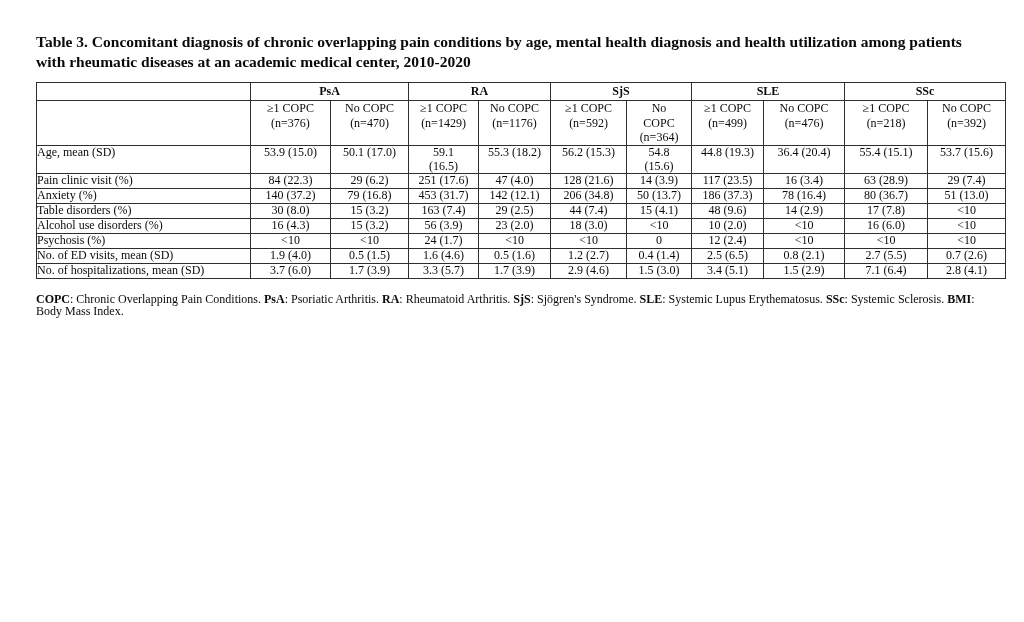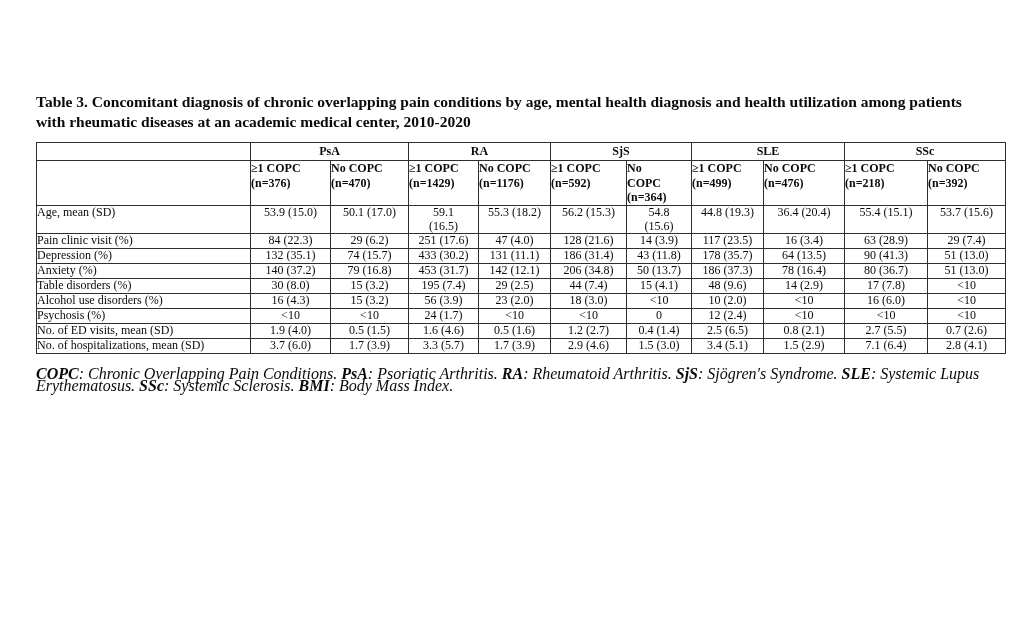--- a/index.html
+++ b/index.html
@@ -1,49 +1,49 @@
 <!DOCTYPE html>
 <html><head>
 <meta charset="utf-8">
 <style>
   html,body{margin:0;padding:0;}
   body{
     width:1024px;height:622px;background:#ffffff;color:#0a0a0a;
     font-family:"Liberation Serif", serif;overflow:hidden;
   }
-  .content{padding:92px 0 0 36px;}
+  .content{padding:32px 0 0 36px;}
   .title{
     font-size:15.5px;font-weight:700;line-height:20px;
     margin:0 0 10px 0;max-width:935px;color:#0a0a0a;
   }
   table.copc{
     border-collapse:collapse;table-layout:fixed;width:969px;
   }
   table.copc th, table.copc td{
     border:1px solid #2e2e2e;font-size:12px;vertical-align:top;
     overflow:hidden;padding:0;
   }
   td.corner{height:17px;}
   th.group{
     height:17px;font-weight:700;text-align:center;
     line-height:16px;vertical-align:middle;
   }
   th.sub{
-    height:44px;font-weight:700;text-align:left;
+    height:44px;font-weight:400;text-align:center;
     line-height:14.5px;padding-top:2px;white-space:pre-line;
   }
   td.rowlabel{
     text-align:left;padding:1px 4px;line-height:13.5px;height:14px;
   }
   td.val{
     text-align:center;line-height:13.5px;padding:1px 2px;
     white-space:pre-line;height:14px;
   }
   .footnote{
-    margin:14px 0 0 0;font-size:16px;line-height:12px;width:960px;color:#0a0a0a;font-style:italic;
+    margin:14px 0 0 0;font-size:12px;line-height:12px;width:960px;color:#0a0a0a;
   }
   .footnote b{font-weight:700;}
 </style>
 </head>
 <body>
 
 <div class="content">
   <p class="title">Table 3. Concomitant diagnosis of chronic overlapping pain conditions by age, mental health diagnosis and health utilization among patients with rheumatic diseases at an academic medical center, 2010-2020</p>
 
   <table class="copc">
@@ -117,50 +117,37 @@
           <td class="val">251 (17.6)</td>
           <td class="val">47 (4.0)</td>
           <td class="val">128 (21.6)</td>
           <td class="val">14 (3.9)</td>
           <td class="val">117 (23.5)</td>
           <td class="val">16 (3.4)</td>
           <td class="val">63 (28.9)</td>
           <td class="val">29 (7.4)</td>
         </tr>
         <tr>
-          <td class="rowlabel">Depression (%)</td>
-          <td class="val">132 (35.1)</td>
-          <td class="val">74 (15.7)</td>
-          <td class="val">433 (30.2)</td>
-          <td class="val">131 (11.1)</td>
-          <td class="val">186 (31.4)</td>
-          <td class="val">43 (11.8)</td>
-          <td class="val">178 (35.7)</td>
-          <td class="val">64 (13.5)</td>
-          <td class="val">90 (41.3)</td>
-          <td class="val">51 (13.0)</td>
-        </tr>
-        <tr>
           <td class="rowlabel">Anxiety (%)</td>
           <td class="val">140 (37.2)</td>
           <td class="val">79 (16.8)</td>
           <td class="val">453 (31.7)</td>
           <td class="val">142 (12.1)</td>
           <td class="val">206 (34.8)</td>
           <td class="val">50 (13.7)</td>
           <td class="val">186 (37.3)</td>
           <td class="val">78 (16.4)</td>
           <td class="val">80 (36.7)</td>
           <td class="val">51 (13.0)</td>
         </tr>
         <tr>
           <td class="rowlabel">Table disorders (%)</td>
           <td class="val">30 (8.0)</td>
           <td class="val">15 (3.2)</td>
-          <td class="val">195 (7.4)</td>
+          <td class="val">163 (7.4)</td>
           <td class="val">29 (2.5)</td>
           <td class="val">44 (7.4)</td>
           <td class="val">15 (4.1)</td>
           <td class="val">48 (9.6)</td>
           <td class="val">14 (2.9)</td>
           <td class="val">17 (7.8)</td>
           <td class="val">&lt;10</td>
         </tr>
         <tr>
           <td class="rowlabel">Alcohol use disorders (%)</td>

